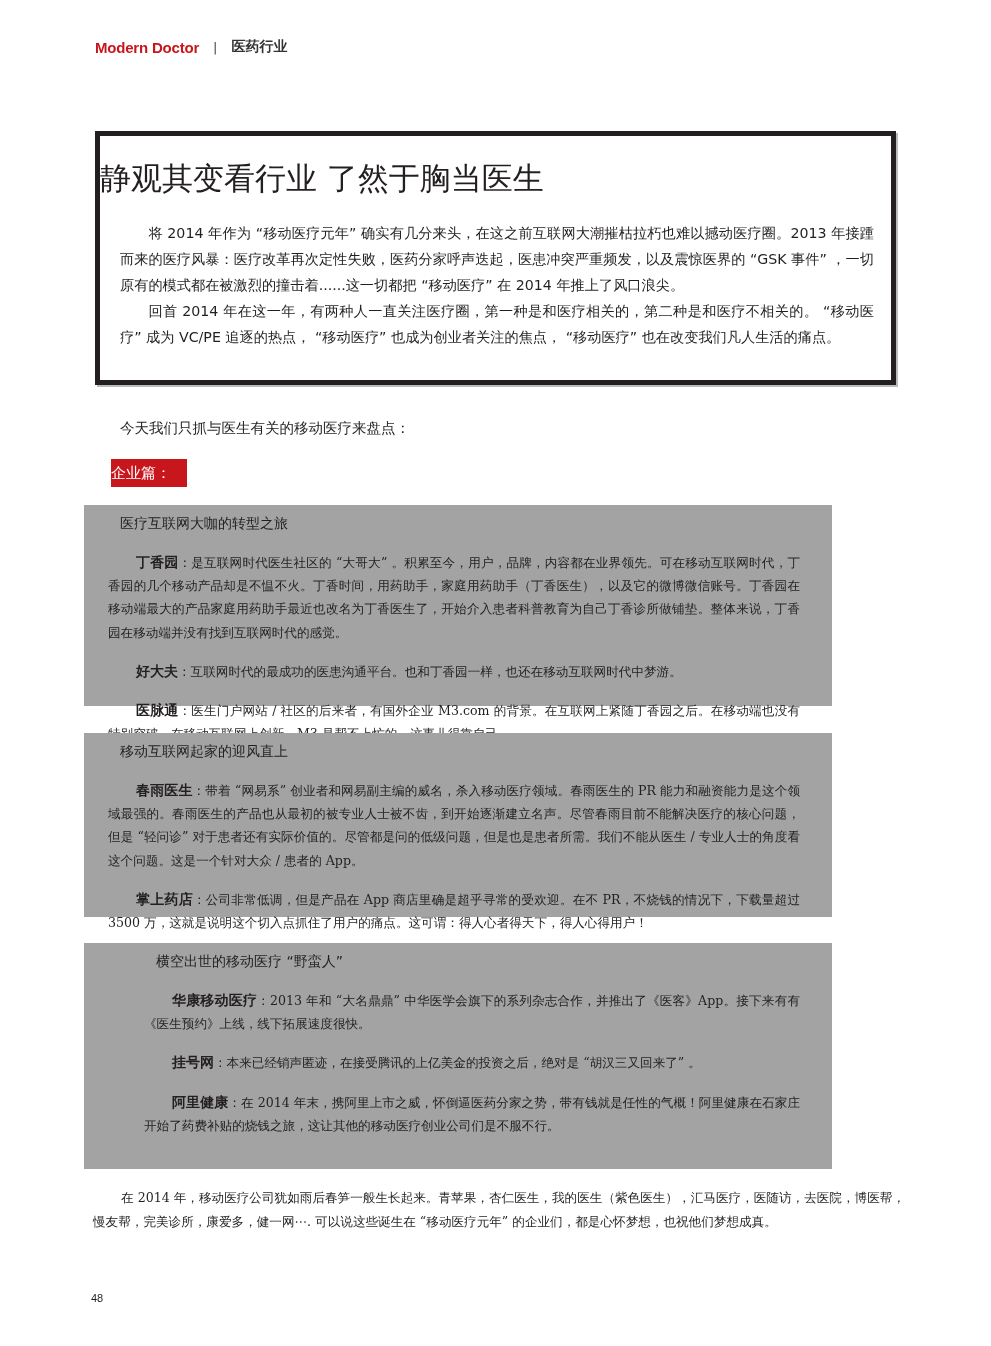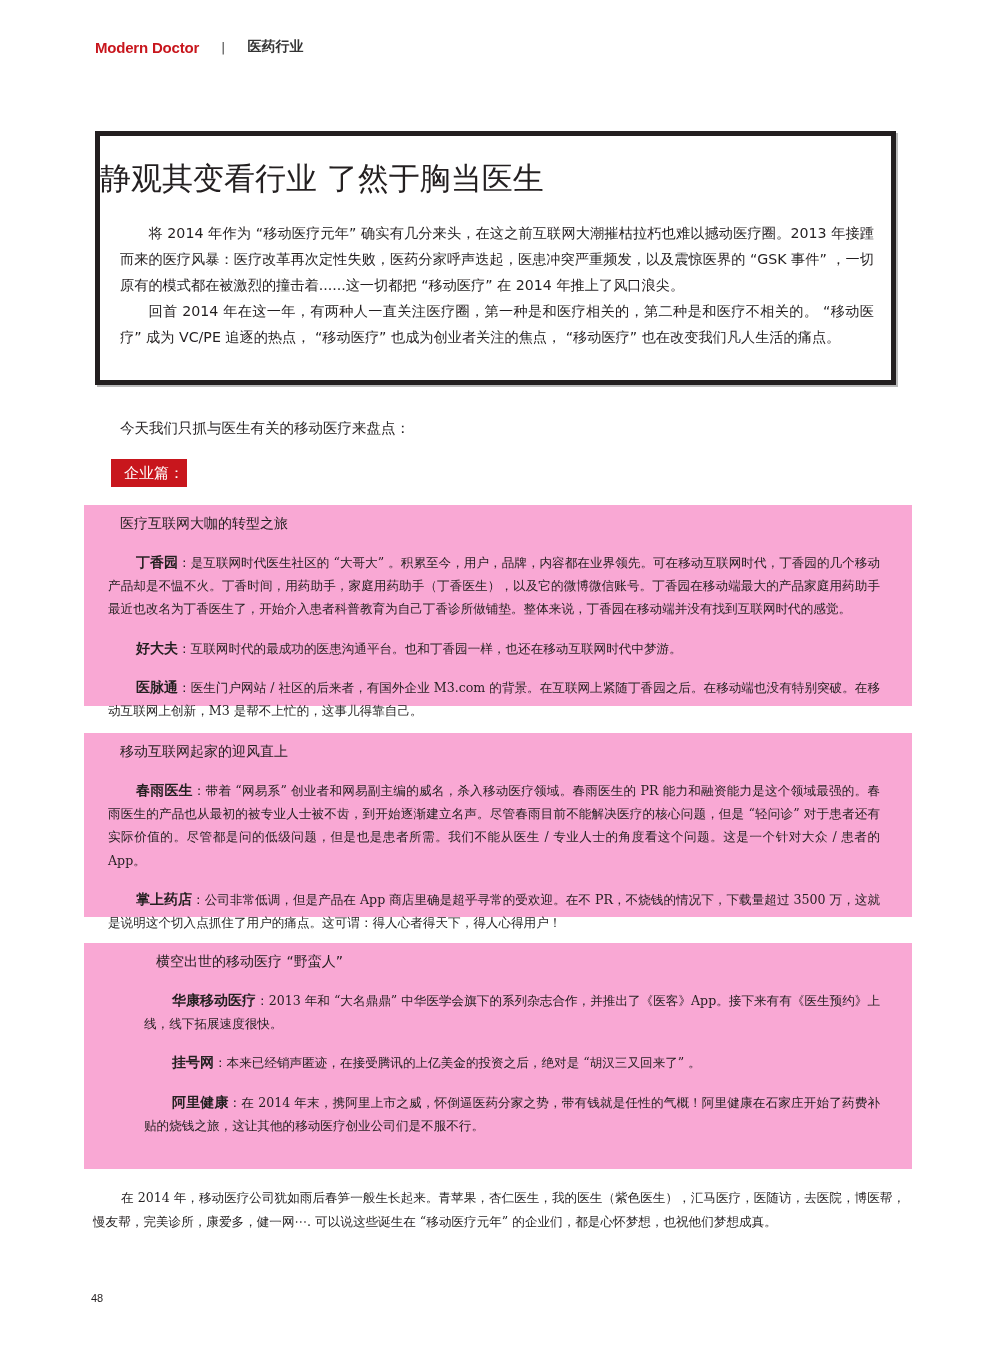--- a/index.html
+++ b/index.html
@@ -3,21 +3,21 @@
 <meta charset="utf-8">
 <style>
   html, body { margin: 0; padding: 0; background: #ffffff; }
   body {
     width: 991px; height: 1346px; position: relative; overflow: hidden;
     font-family: "DejaVu Sans", "Liberation Sans", sans-serif;
     color: #231f20;
   }
   .header {
     position: absolute; left: 95px; top: 38px;
-    display: flex; align-items: center; gap: 22px;
+    display: flex; align-items: center; gap: 14px;
     font-size: 14px;
   }
   .brand { color: #c8161d; font-weight: bold; font-family: "Liberation Sans", sans-serif; font-size: 15px; letter-spacing: -0.2px; }
   .sep { color: #444; font-size: 13px; }
   .section-name { color: #333; font-family: Liberation Mono, monospace; font-weight: bold; font-size: 14px; }
 
   .intro-box {
     position: absolute; left: 95px; top: 131px; width: 791px; height: 244px;
     border: 5px solid #231f20;
     box-shadow: 2px 2px 0 #bbb;
@@ -31,25 +31,25 @@
     margin: 20px 17px 0 20px; font-size: 14.2px; line-height: 26px; text-align: justify;
   }
   .intro-text p { margin: 0; text-indent: 2em; }
 
   .lead {
     position: absolute; left: 120px; top: 419px; font-size: 14.5px; color: #231f20;
   }
   .tag {
     position: absolute; left: 111px; top: 459px; width: 76px; height: 28px;
     background: #c8161d; color: #fff; font-size: 15px; line-height: 28px;
-    padding-left: 13px; box-sizing: border-box;
+    padding-left: 0; box-sizing: border-box;
   }
 
   .panel {
-    position: absolute; left: 84px; width: 828px; background: #f9a8d4;
+    position: absolute; left: 84px; width: 748px; background: #a3a3a3;
     box-sizing: border-box; padding: 6px 16px 0 8px;
   }
   .panel-title {
     margin-left: 28px; font-size: 14px; line-height: 24px; font-weight: normal; color: #231f20;
   }
   .panel p {
     margin: 16px; font-family: "DejaVu Serif", serif; font-size: 12.6px; line-height: 23.2px;
     text-indent: 28px; text-align: justify; color: #231f20;
   }
   .panel p .name { font-family: "DejaVu Sans", sans-serif; font-weight: bold; font-size: 14px; }

